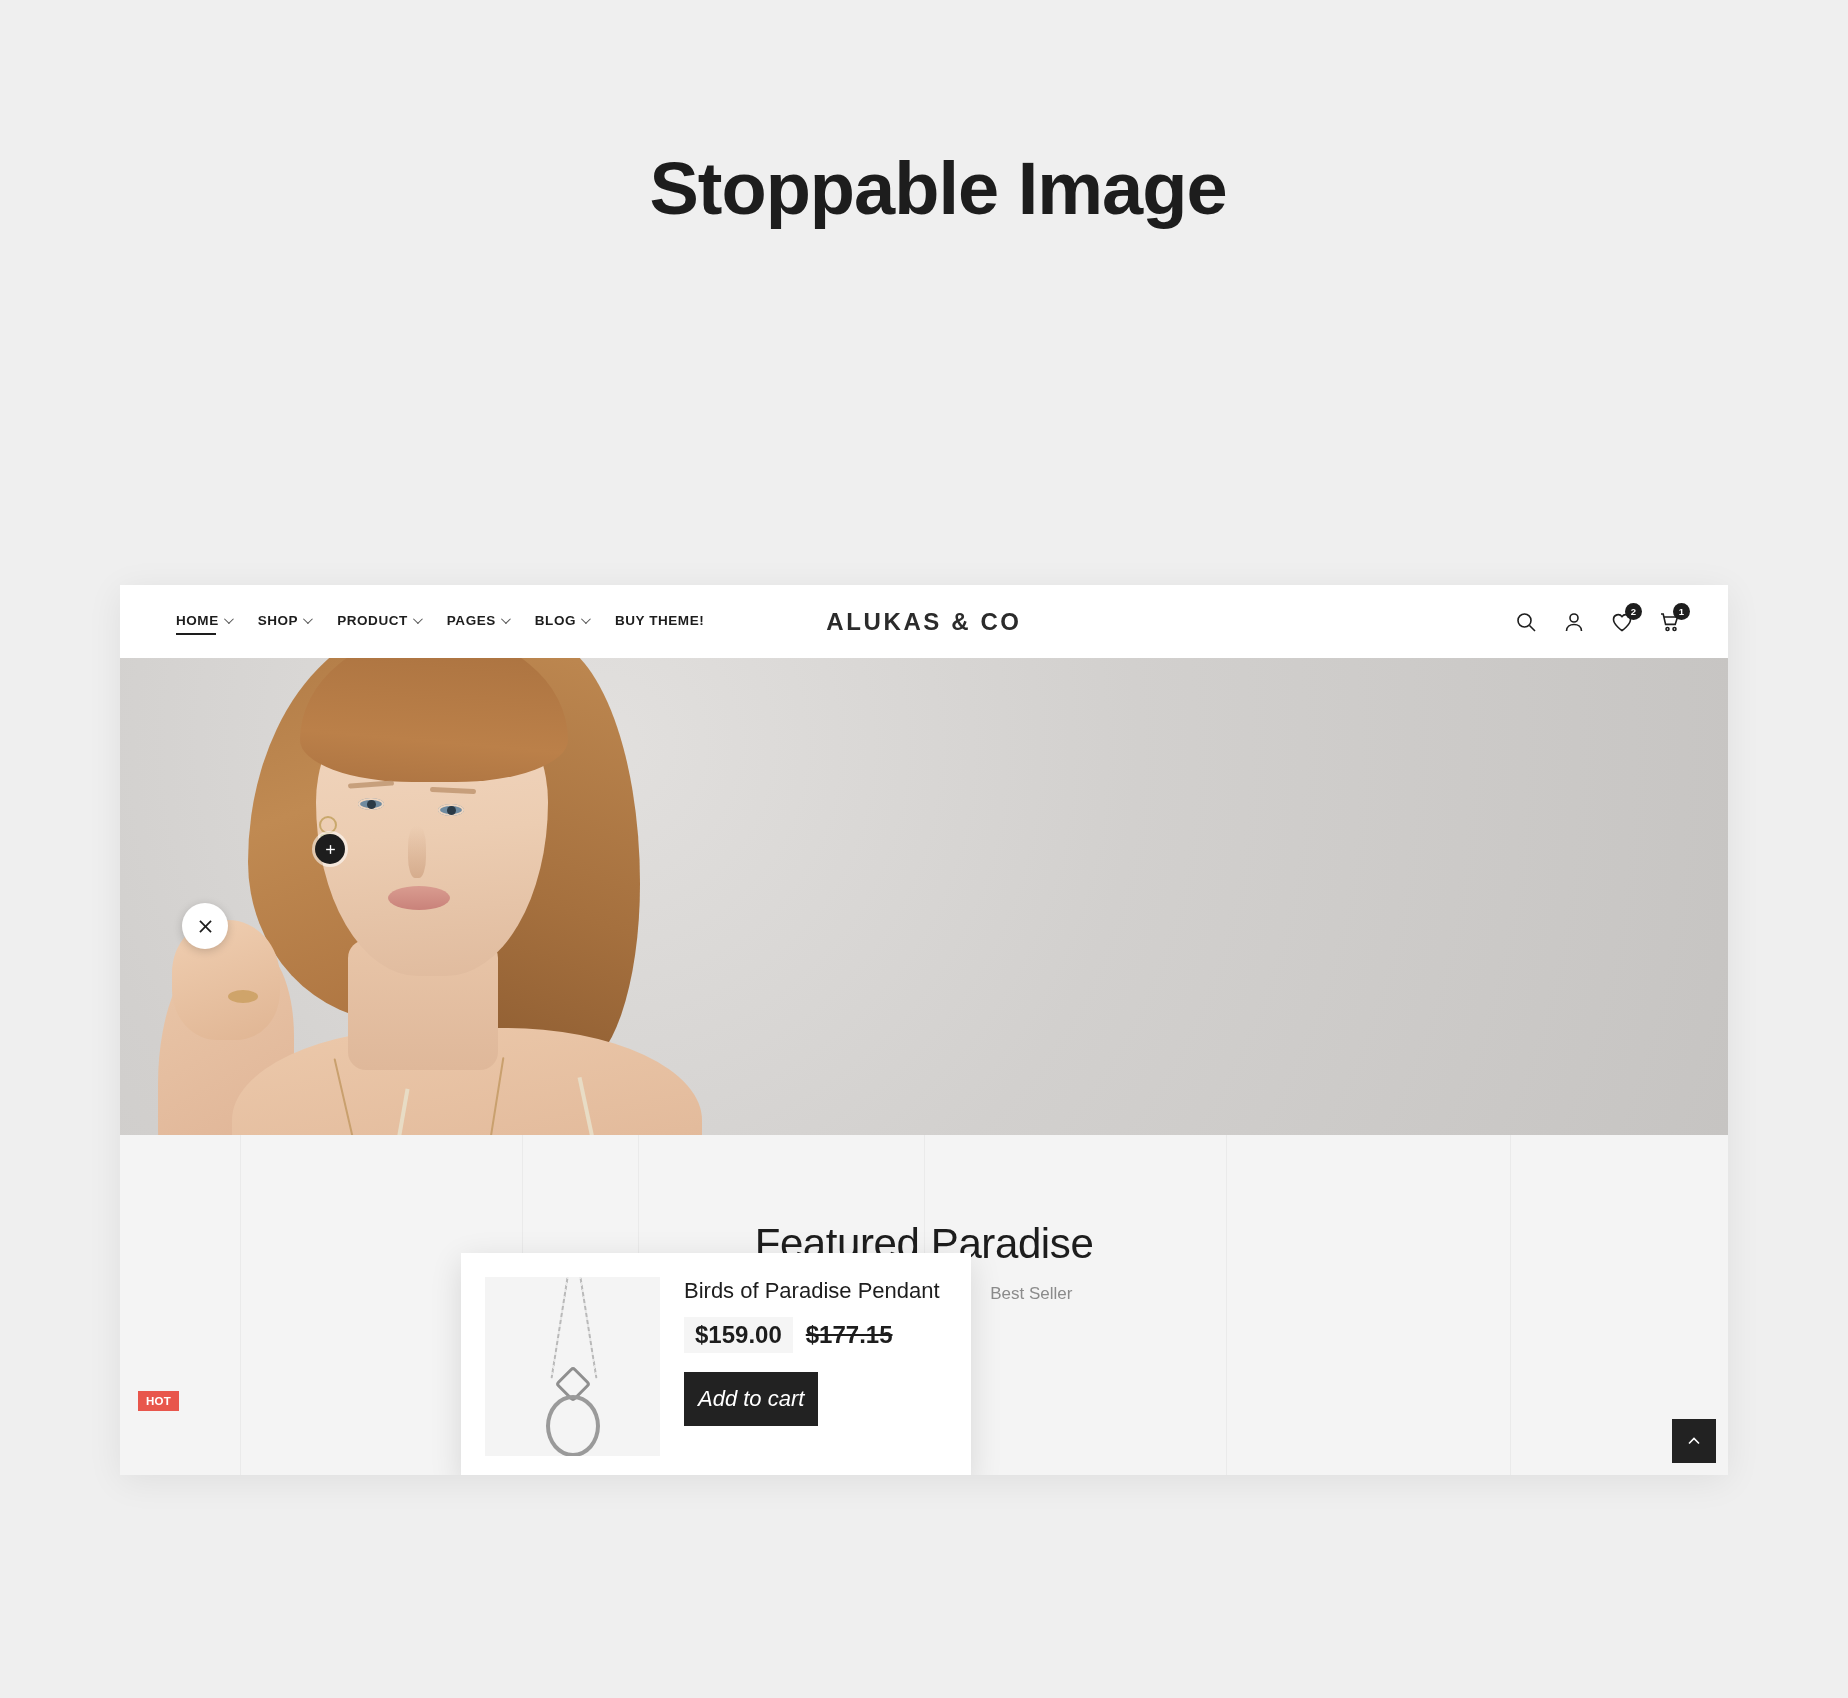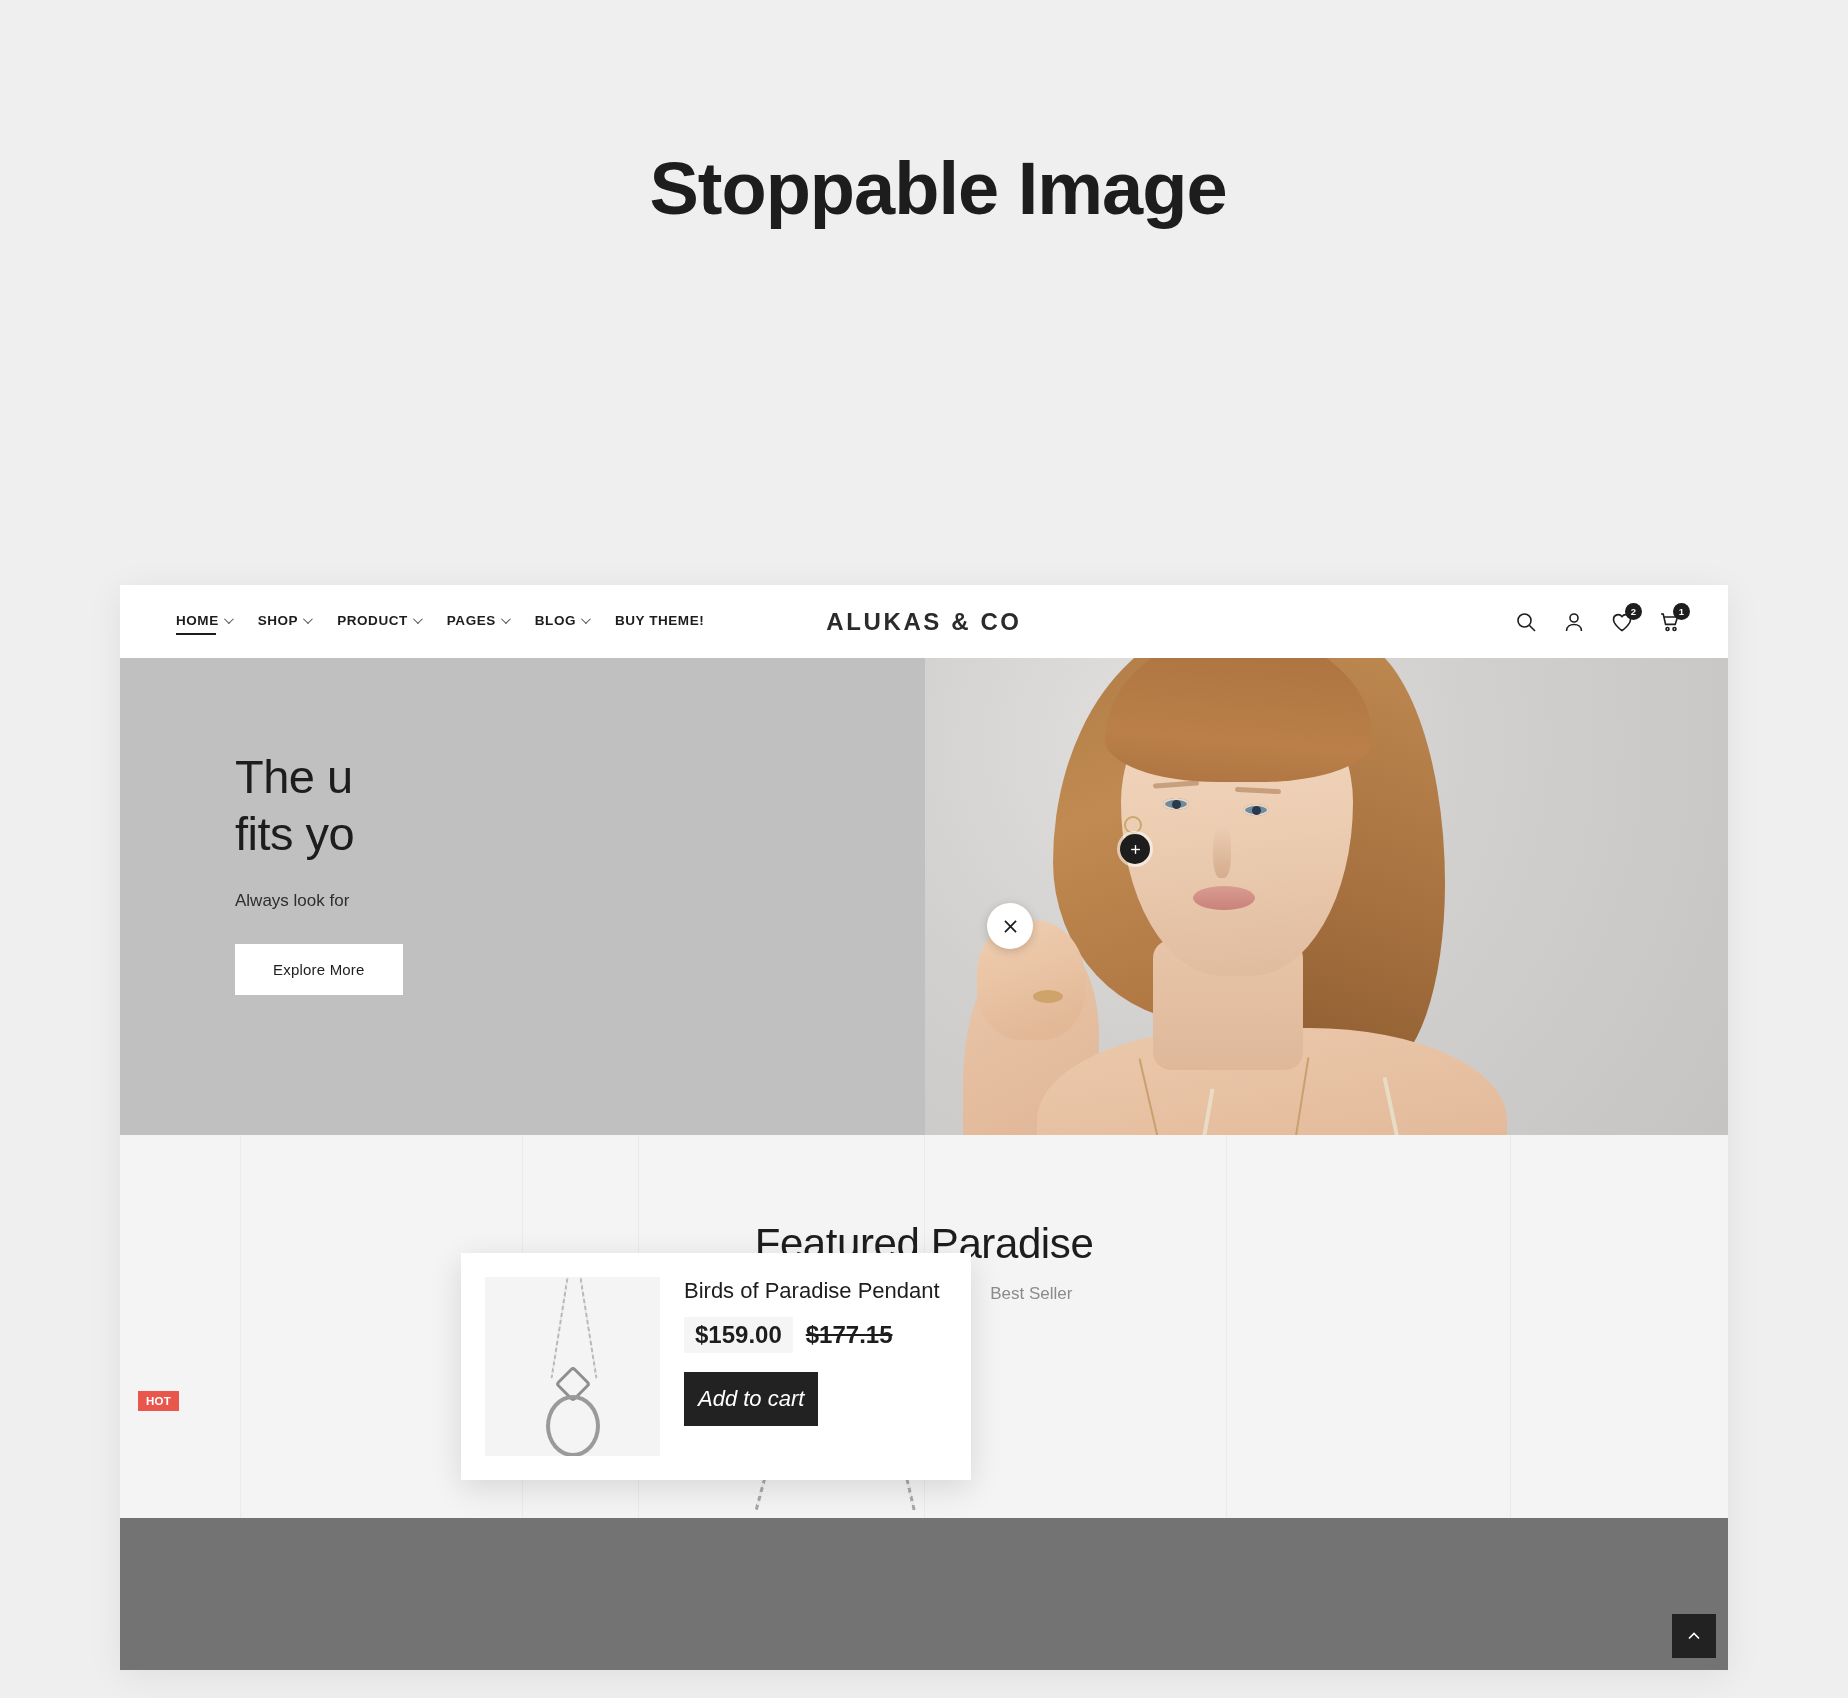--- a/index.html
+++ b/index.html
@@ -18,21 +18,21 @@
   }
   .page-sub {
     margin:38px auto 0; max-width:900px;
     font-size:37px; font-weight:400; color:#6d6d6d;
     line-height:1.72;
   }
 
   
   .site-frame {
     position:absolute; left:120px; top:585px;
-    width:1608px; height:1085px;
+    width:1608px; height:890px;
     background:#737373; overflow:hidden;
     box-shadow:0 6px 34px rgba(0,0,0,.07);
   }
 
   
   .site-header {
     position:relative; height:73px; background:#fff;
     display:flex; align-items:center; padding:0 28px;
   }
   .nav { display:flex; align-items:center; gap:27px; margin-left:28px; }
@@ -339,26 +339,20 @@
           <circle cx="9.5" cy="19" r="1.5"></circle>
             <circle cx="16.5" cy="19" r="1.5"></circle>
         </svg>
         <span class="count-badge">1</span>
       </div>
     </div>
   </div>
 
   <div class="hero">
 
-    <div class="hero-left">
-      <div class="hero-h1">The u
-fits yo</div>
-      <div class="hero-p">Always look for</div>
-      <div class="hero-btn">Explore More</div>
-    </div>
 
     <div class="hero-right">
       <div class="photo-bg"></div>
       <div class="m-hair-back"></div>
       <div class="m-hair-r"></div>
       <div class="m-arm"></div>
       <div class="m-chest"></div>
       <div class="m-neck"></div>
       <div class="m-face"></div>
       <div class="m-hair-front"></div>

